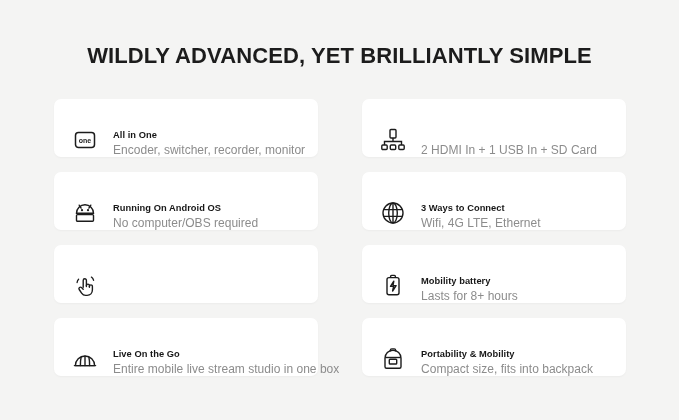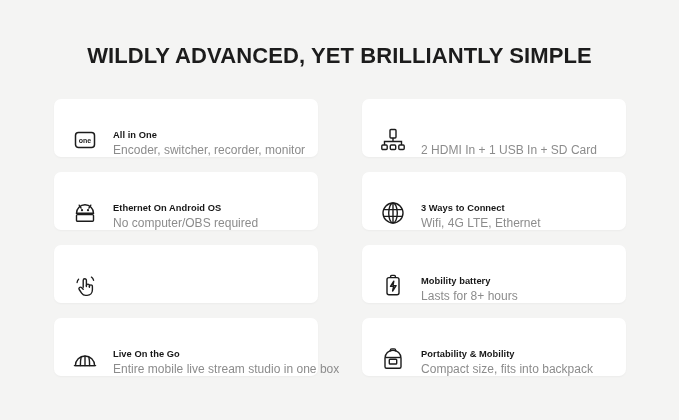--- a/index.html
+++ b/index.html
@@ -135,21 +135,21 @@
       <div class="card-icon">
         <svg width="26" height="26" viewBox="0 0 26 26" fill="none" stroke="#1c1c1c" stroke-width="1.4">
           <path d="M4.5 13.2a8.5 8.5 0 0 1 17 0z"></path>
           <path d="M7.2 5.2l1.9 2.9M18.8 5.2l-1.9 2.9" stroke-linecap="round"></path>
           <circle cx="10" cy="10.2" r="1.1" fill="#1c1c1c" stroke="none"></circle>
           <circle cx="16" cy="10.2" r="1.1" fill="#1c1c1c" stroke="none"></circle>
           <rect x="4.5" y="14.6" width="17" height="6.6" rx="1"></rect>
         </svg>
       </div>
       <div class="card-text">
-        <div class="card-title">Ethernet On Android OS</div>
+        <div class="card-title">Running On Android OS</div>
         <div class="card-sub">No computer/OBS required</div>
       </div>
     </div>
 
     <div class="card">
       <div class="card-icon">
         <svg width="26" height="26" viewBox="0 0 26 26" fill="none" stroke="#1c1c1c" stroke-width="1.4">
           <circle cx="13" cy="13" r="10"></circle>
           <ellipse cx="13" cy="13" rx="4.3" ry="10"></ellipse>
           <path d="M3.3 9.6h19.4M3.3 16.4h19.4M13 3v20"></path>

